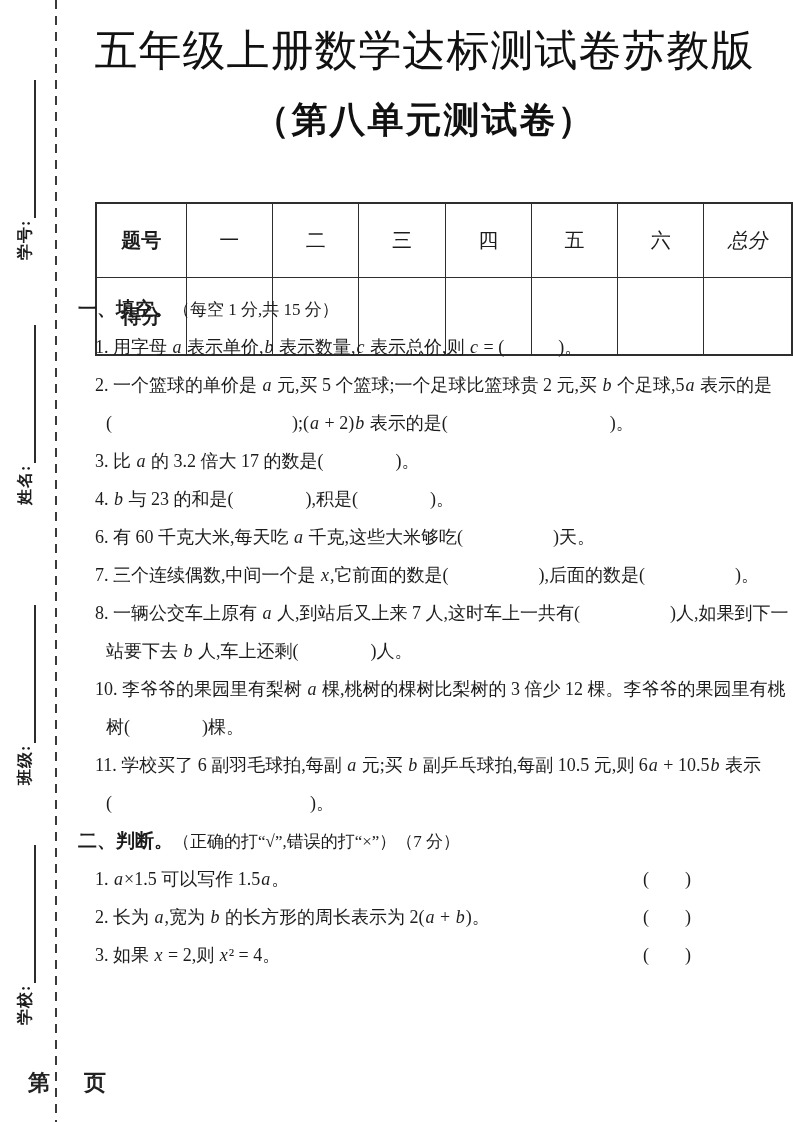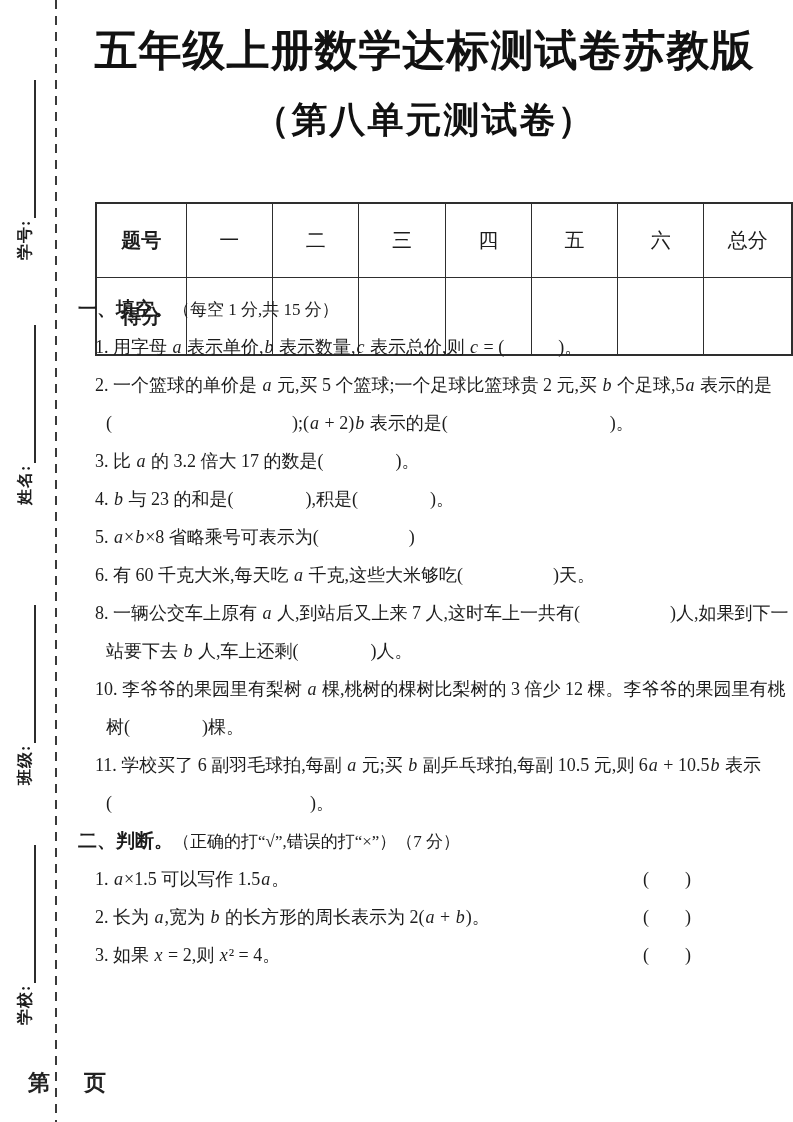--- a/index.html
+++ b/index.html
@@ -26,21 +26,21 @@
     display:flex;align-items:flex-end;
   }
   .margin-field .blank{
     display:inline-block;width:138px;height:18px;
     border-bottom:2px solid #2c2c2c;margin-left:2px;
   }
   
   .title{
     position:absolute;left:56px;top:22px;width:737px;
     text-align:center;font-family:"Liberation Sans","DejaVu Sans",sans-serif;
-    font-size:43px;font-weight:700;letter-spacing:1px;color:#111;
+    font-size:43px;font-weight:400;letter-spacing:1px;color:#111;
     white-space:nowrap;
   }
   .subtitle{
     position:absolute;left:56px;top:96px;width:737px;
     text-align:center;font-family:"Liberation Sans","DejaVu Sans",sans-serif;
     font-size:36px;font-weight:900;letter-spacing:2px;color:#111;
     white-space:nowrap;
   }
   
   table.score{
@@ -104,21 +104,21 @@
   <table class="score">
     <tbody>
         <tr class="r1">
       <td class="hd" style="width:85px;">题号</td>
       <td style="width:79px;">一</td>
       <td style="width:79px;">二</td>
       <td style="width:79px;">三</td>
       <td style="width:79px;">四</td>
       <td style="width:79px;">五</td>
       <td style="width:79px;">六</td>
-      <td style="width:81px;">总分</td>
+      <td style="width:81px;font-style:italic;">总分</td>
     </tr>
     <tr class="r2">
       <td class="hd">得分</td>
       <td></td>
       <td></td>
       <td></td>
       <td></td>
       <td></td>
       <td></td>
       <td></td>
@@ -130,22 +130,22 @@
 
     <div class="line">
       <span class="h-bold">一、填空。</span><span class="h-note">（每空 1 分,共 15 分）</span>
     </div>
 
     <div class="line ind1 mathify">1. 用字母 <i>a</i> 表示单价,<i>b</i> 表示数量,<i>c</i> 表示总价,则 <i>c</i> = (　　　)。</div>
     <div class="line ind1 mathify">2. 一个篮球的单价是 <i>a</i> 元,买 5 个篮球;一个足球比篮球贵 2 元,买 <i>b</i> 个足球,5<i>a</i> 表示的是</div>
     <div class="line ind2 mathify">(　　　　　　　　　　);(<i>a</i> + 2)<i>b</i> 表示的是(　　　　　　　　　)。</div>
     <div class="line ind1 mathify">3. 比 <i>a</i> 的 3.2 倍大 17 的数是(　　　　)。</div>
     <div class="line ind1 mathify">4. <i>b</i> 与 23 的和是(　　　　),积是(　　　　)。</div>
-    <div class="line ind1 mathify">5. <i>a</i>×<i>b</i>×8 省略乘号可表示为(　　　　　)</div>
     <div class="line ind1 mathify">6. 有 60 千克大米,每天吃 <i>a</i> 千克,这些大米够吃(　　　　　)天。</div>
+    <div class="line ind1 mathify">7. 三个连续偶数,中间一个是 <i>x</i>,它前面的数是(　　　　　),后面的数是(　　　　　)。</div>
     <div class="line ind1 mathify">8. 一辆公交车上原有 <i>a</i> 人,到站后又上来 7 人,这时车上一共有(　　　　　)人,如果到下一</div>
     <div class="line ind2 mathify">站要下去 <i>b</i> 人,车上还剩(　　　　)人。</div>
     <div class="line ind1 mathify">10. 李爷爷的果园里有梨树 <i>a</i> 棵,桃树的棵树比梨树的 3 倍少 12 棵。李爷爷的果园里有桃</div>
     <div class="line ind2 mathify">树(　　　　)棵。</div>
     <div class="line ind1 mathify">11. 学校买了 6 副羽毛球拍,每副 <i>a</i> 元;买 <i>b</i> 副乒乓球拍,每副 10.5 元,则 6<i>a</i> + 10.5<i>b</i> 表示</div>
     <div class="line ind2 mathify">(　　　　　　　　　　　)。</div>
 
     <div class="line">
       <span class="h-bold">二、判断。</span><span class="h-note">（正确的打“√”,错误的打“×”）（7 分）</span>
     </div>

